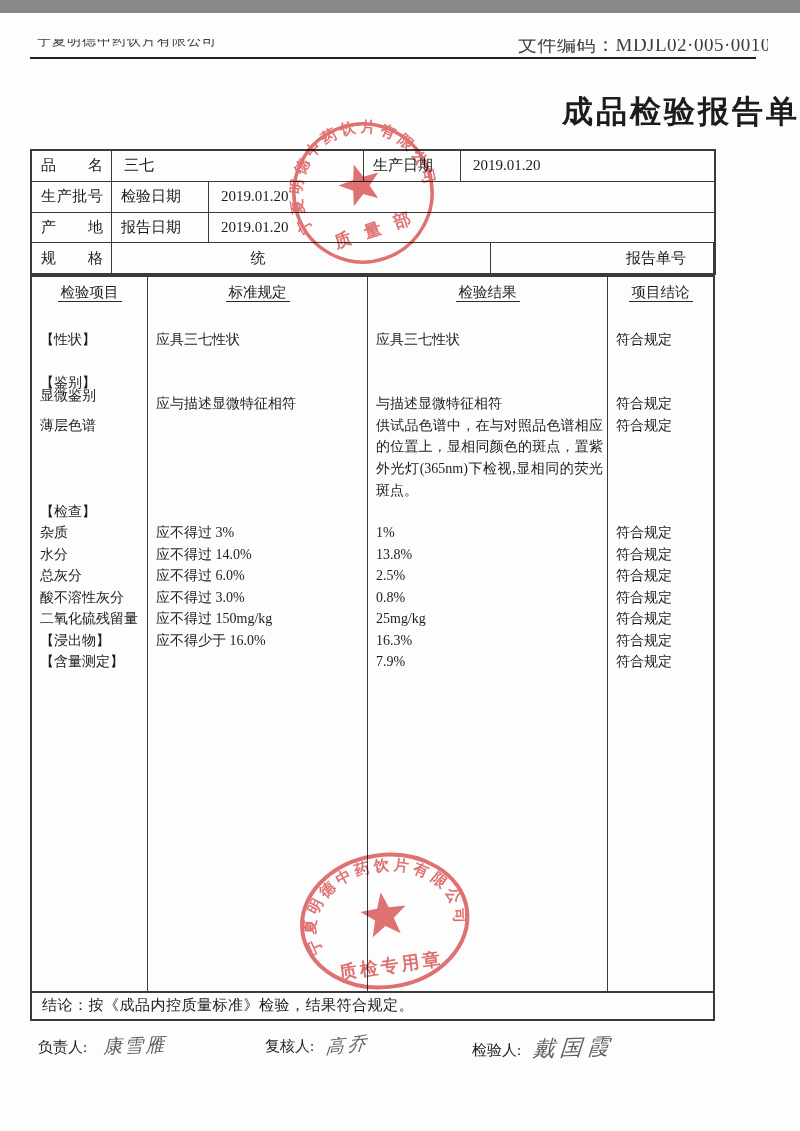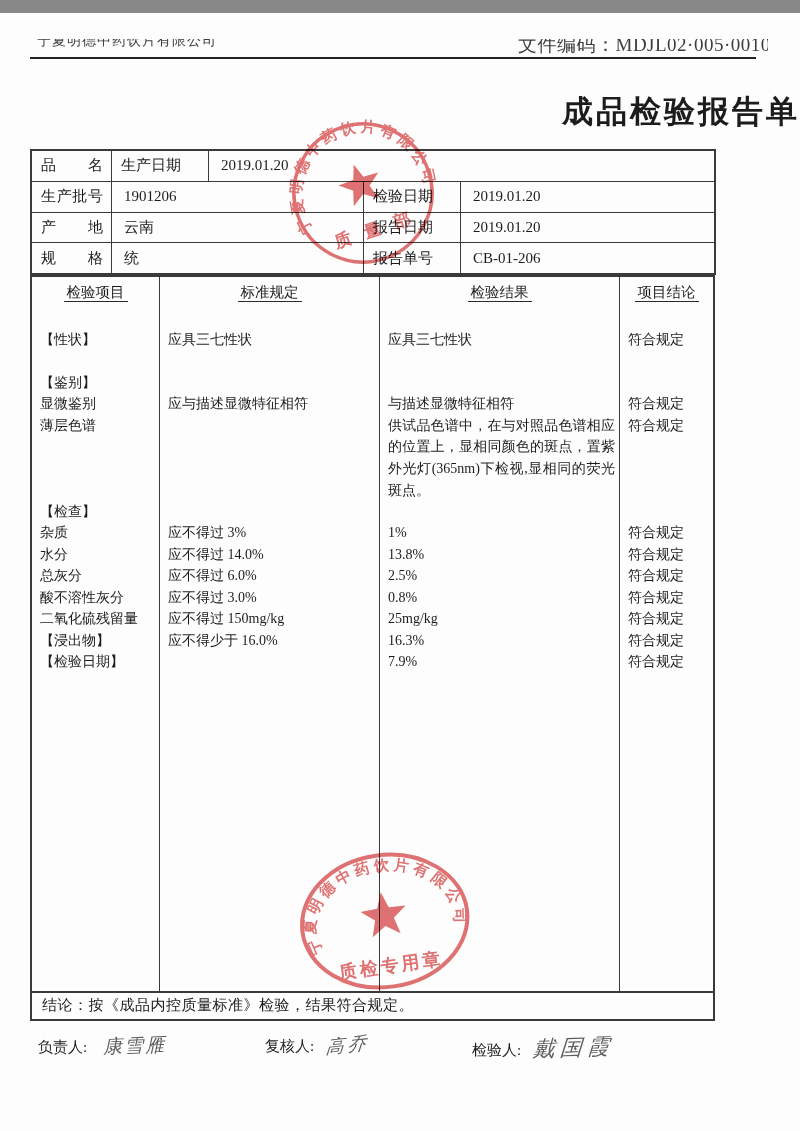--- a/index.html
+++ b/index.html
@@ -30,21 +30,21 @@
   .ic { display:flex; align-items:center; border-right:1.5px solid #3a3a3a; font-size:15px; }
   .ic1 { width:80px; }  .ic2 { width:252px; padding-left:12px; }
   .ic3 { width:97px; padding-left:9px; } .ic4 { flex:1; padding-left:12px; border-right:none; }
   .jlabel { display:block; width:62px; margin-left:9px; text-align:justify; text-align-last:justify; }
 
   
   .insp { position:absolute; left:30px; top:262px; width:685px; height:746px;
           border:2px solid #3a3a3a; display:flex; flex-direction:column; }
   .insp-body { display:flex; height:718px; }
   .col { position:relative; height:100%; border-right:1.5px solid #3a3a3a; font-size:14px; }
-  .col-item { width:128px; } .col-std { width:220px; } .col-res { width:240px; }
+  .col-item { width:116px; } .col-std { width:220px; } .col-res { width:240px; }
   .col-ccl { flex:1; border-right:none; }
   .colhead { position:absolute; top:6px; left:0; width:100%; text-align:center; font-size:14.5px; }
   .colhead span { border-bottom:1px solid #2a2a2a; padding:0 3px 1px 3px; }
   .e { position:absolute; left:8px; line-height:21.5px; white-space:nowrap; }
   .para { position:absolute; left:8px; white-space:normal; line-height:21.7px;
           text-align:justify; text-align-last:left; }
   .para-std { right:5px; } .para-res { right:4px; }
   .ccl-row { border-top:2px solid #3a3a3a; height:28px; line-height:25px;
              padding-left:10px; font-size:15px; letter-spacing:0.5px; }
 
@@ -76,66 +76,64 @@
   </div>
   <div class="hdr-rule"></div>
 
   <div class="title">成品检验报告单</div>
 
   <div class="info">
     <div class="info-row">
       <div class="ic ic1">
           <span class="jlabel">品名</span>
         </div>
+      <div class="ic ic2">三七</div>
       <div class="ic ic3">生产日期</div>
       <div class="ic ic4">2019.01.20</div>
     </div>
     <div class="info-row">
       <div class="ic ic1">
           <span class="jlabel">生产批号</span>
         </div>
-      <div class="ic ic2">1901206</div>
       <div class="ic ic3">检验日期</div>
       <div class="ic ic4">2019.01.20</div>
     </div>
     <div class="info-row">
       <div class="ic ic1">
           <span class="jlabel">产地</span>
         </div>
-      <div class="ic ic2">云南</div>
       <div class="ic ic3">报告日期</div>
       <div class="ic ic4">2019.01.20</div>
     </div>
     <div class="info-row">
       <div class="ic ic1">
           <span class="jlabel">规格</span>
         </div>
       <div class="ic ic2">统</div>
       <div class="ic ic3">报告单号</div>
-      <div class="ic ic4">CB-01-206</div>
     </div>
   </div>
 
   <div class="insp">
     <div class="insp-body">
 
       <div class="col col-item">
         <div class="colhead"><span>检验项目</span></div>
         <div class="e" style="top:51.5px">【性状】</div>
         <div class="e" style="top:94.5px">【鉴别】</div>
-        <div class="e" style="top:116px">显微鉴别</div>
+        <div class="e" style="top:108px">显微鉴别</div>
         <div class="e" style="top:137.5px">薄层色谱</div>
         <div class="e" style="top:223.5px">【检查】</div>
         <div class="e" style="top:245px">杂质</div>
         <div class="e" style="top:266.5px">水分</div>
         <div class="e" style="top:288px">总灰分</div>
         <div class="e" style="top:309.5px">酸不溶性灰分</div>
         <div class="e" style="top:331px">二氧化硫残留量</div>
         <div class="e" style="top:352.5px">【浸出物】</div>
-        <div class="e" style="top:374px">【检验日期】</div>
+        <div class="e" style="top:374px">【含量测定】</div>
       </div>
 
       <div class="col col-std">
         <div class="colhead"><span>标准规定</span></div>
         <div class="e" style="top:51.5px">应具三七性状</div>
         <div class="e" style="top:116px">应与描述显微特征相符</div>
         <div class="e" style="top:245px">应不得过 3%</div>
         <div class="e" style="top:266.5px">应不得过 14.0%</div>
         <div class="e" style="top:288px">应不得过 6.0%</div>
         <div class="e" style="top:309.5px">应不得过 3.0%</div>

